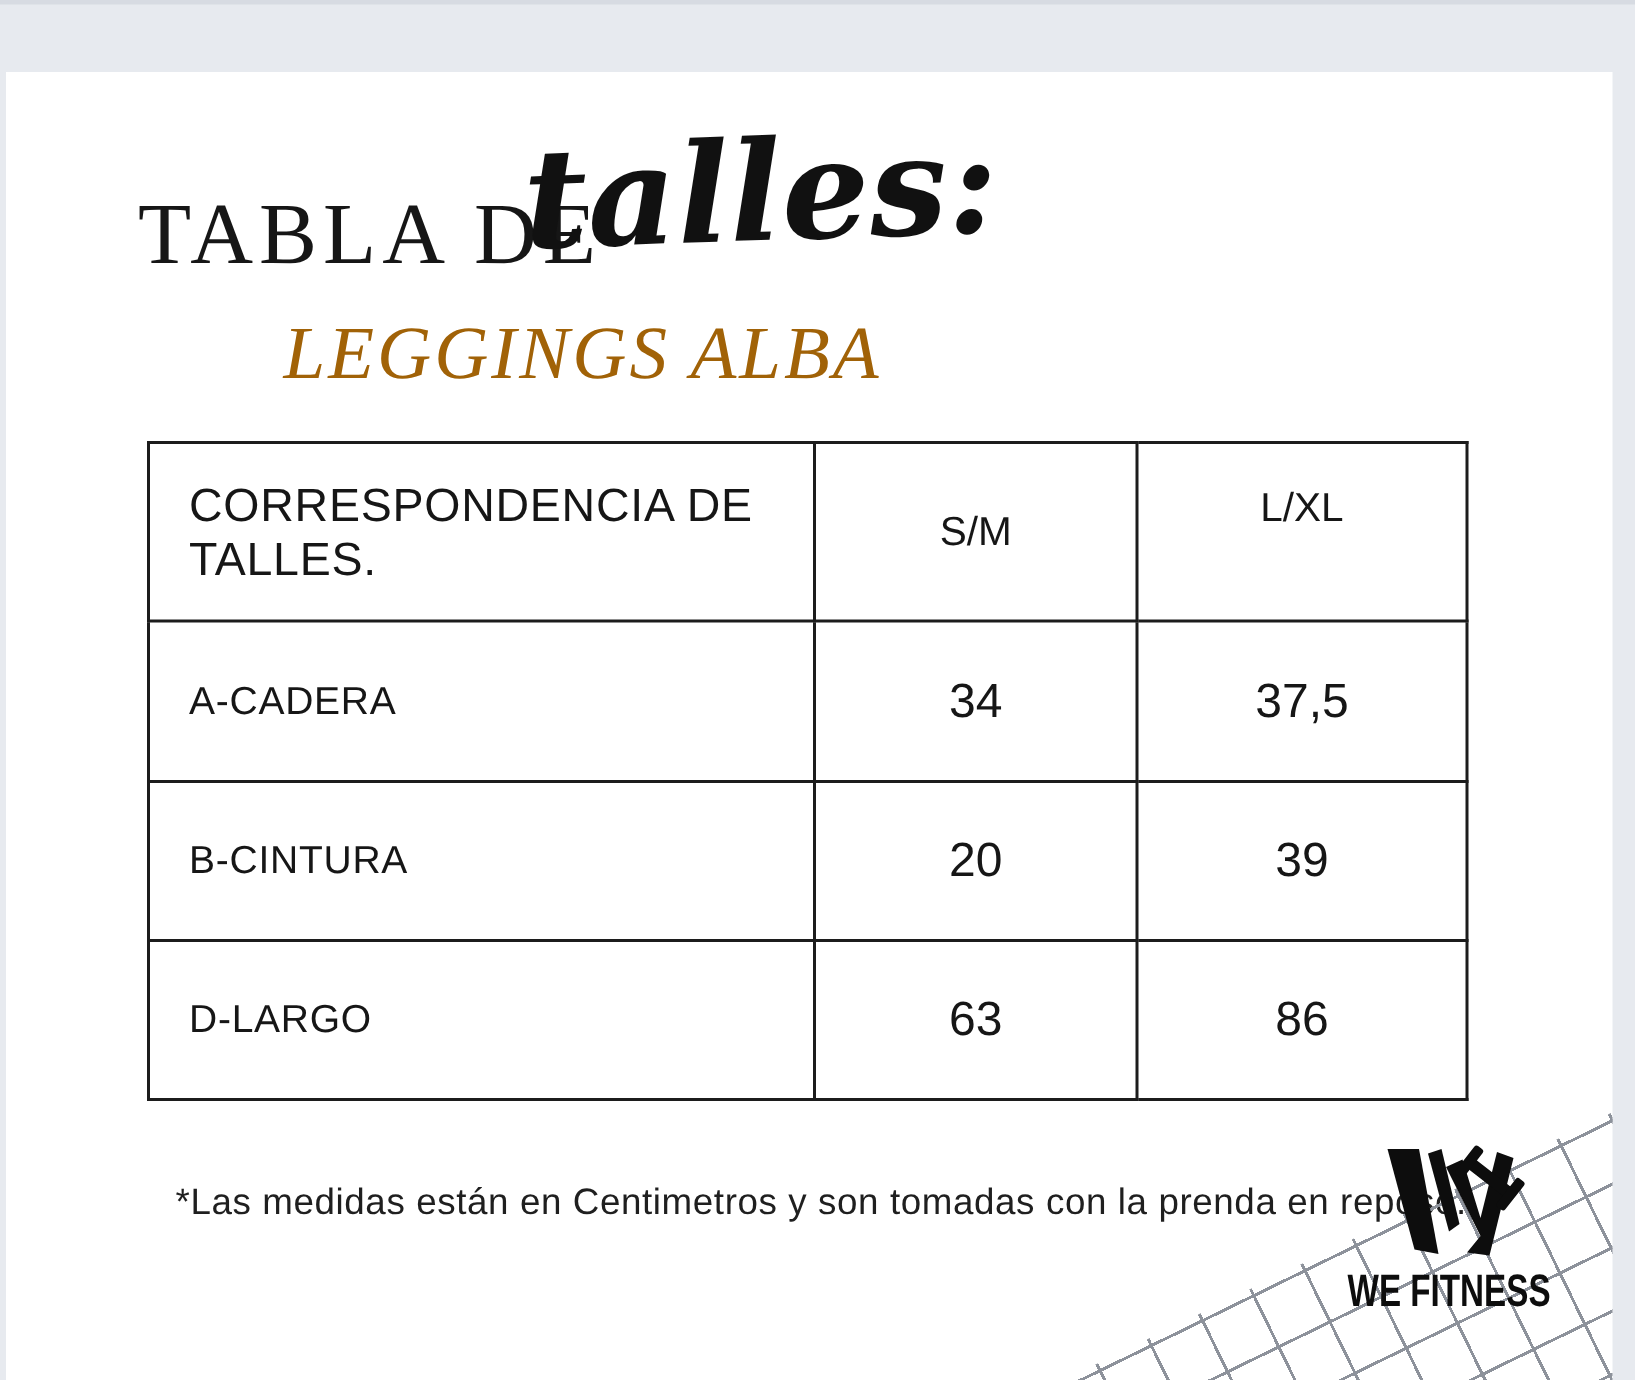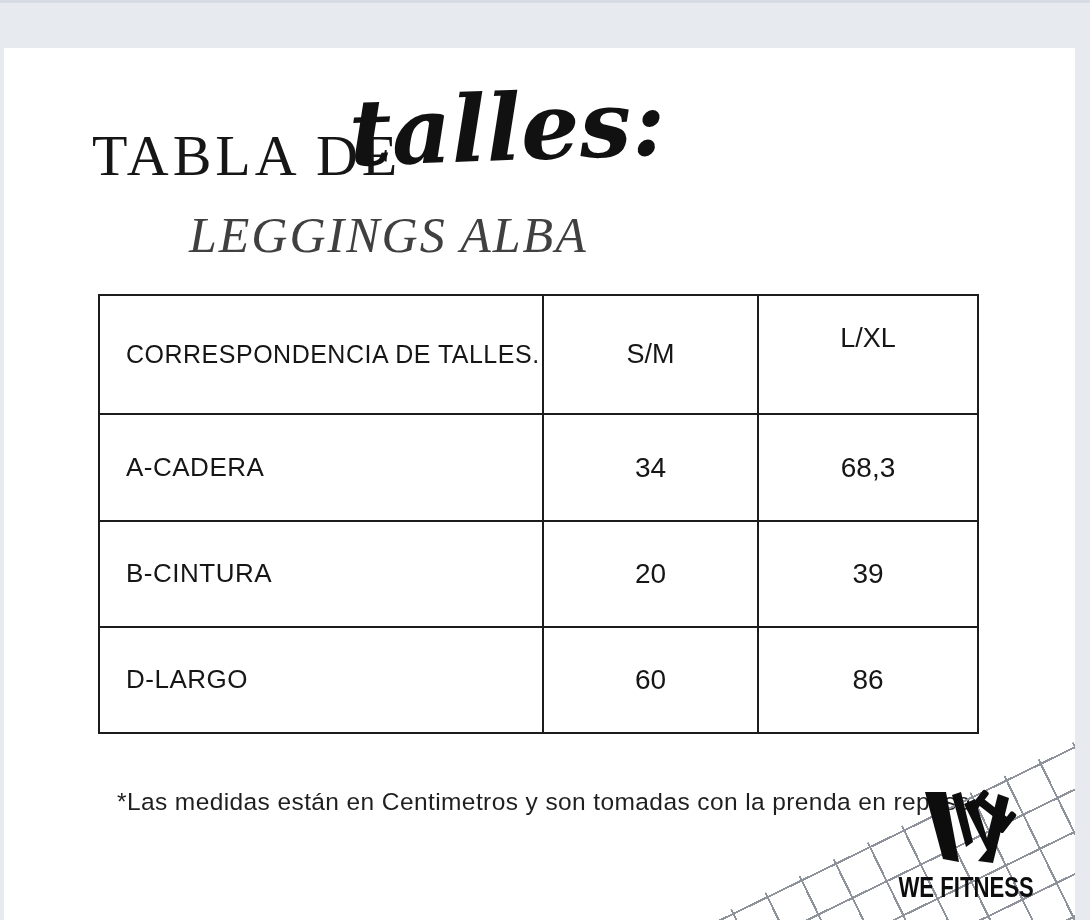--- a/index.html
+++ b/index.html
@@ -22,64 +22,64 @@
     white-space:nowrap;
   }
   .title-script {
     position:absolute; left:345px; top:26px;
     font-family:"DejaVu Serif", serif; font-style:italic; font-weight:700;
     font-size:92px; color:#111; transform:rotate(-2deg); white-space:nowrap;
   }
   .subtitle {
     position:absolute; left:185px; top:158px;
     font-family:"Liberation Serif", serif; font-style:italic;
-    font-size:50px; letter-spacing:2px; color:#404040; white-space:nowrap;
+    font-size:50px; letter-spacing:2px; color:#a16207; white-space:nowrap;
   }
 
   
   table.size-table {
     position:absolute; left:94px; top:246px;
     width:879px; height:440px;
     border-collapse:collapse; table-layout:fixed;
     background:#fff;
   }
   .size-table col.c1 { width:444px; }
   .size-table col.c2 { width:215px; }
   .size-table col.c3 { width:220px; }
   .size-table td, .size-table th {
     border:2px solid #1c1c1c;
     font-family:"Liberation Sans", sans-serif;
     color:#161616; font-weight:400; vertical-align:middle;
   }
   .size-table tr.head { height:108px; }
   .size-table tr.row  { height:96px; }
   .size-table .label-cell { text-align:left; padding-left:26px; font-size:26px; letter-spacing:0.5px; }
-  .size-table .head .label-cell { font-size:25px; letter-spacing:0.5px; }
-  .size-table .num-cell { text-align:center; font-size:28px; }
+  .size-table .head .label-cell { font-size:31px; letter-spacing:0.5px; }
+  .size-table .num-cell { text-align:center; font-size:32px; }
   .size-table .head .num-cell { font-size:27px; }
   .size-table .head .lxl-cell span { position:relative; top:-16px; display:inline-block; }
 
   
   .footnote {
     position:absolute; left:113px; top:740px;
     font-size:24.5px; letter-spacing:0.4px; color:#1f1f1f; white-space:nowrap;
   }
 
   
   .grid-band {
     position:absolute; left:658px; top:895px;
     width:1000px; height:500px;
     transform:rotate(-26deg); transform-origin:0 0;
     background-image:
       repeating-linear-gradient(0deg,  #8d929b 0px, #8d929b 2px, transparent 2px, transparent 38px),
       repeating-linear-gradient(90deg, #8d929b 0px, #8d929b 2px, transparent 2px, transparent 38px);
   }
 
   
-  .brand { position:absolute; left:880px; top:740px; width:160px; text-align:center; }
+  .brand { position:absolute; left:880px; top:714px; width:160px; text-align:center; }
   .brand svg { display:block; margin:0 auto; }
   .brand .wordmark {
     margin-top:2px;
     font-family:"Liberation Sans", sans-serif;
     font-weight:800; font-size:27px; color:#0d0d0d;
     letter-spacing:0px; white-space:nowrap;
     transform:scaleX(0.82) scaleY(1.12); transform-origin:center top;
   }
 </style>
 </head>
@@ -100,30 +100,30 @@
         </colgroup>
       <tbody>
         <tr class="head">
           <td class="label-cell">CORRESPONDENCIA DE TALLES.</td>
           <td class="num-cell">S/M</td>
           <td class="num-cell lxl-cell"><span>L/XL</span></td>
         </tr>
         <tr class="row">
           <td class="label-cell">A-CADERA</td>
           <td class="num-cell">34</td>
-          <td class="num-cell">68,3</td>
+          <td class="num-cell">37,5</td>
         </tr>
         <tr class="row">
           <td class="label-cell">B-CINTURA</td>
           <td class="num-cell">20</td>
           <td class="num-cell">39</td>
         </tr>
         <tr class="row">
           <td class="label-cell">D-LARGO</td>
-          <td class="num-cell">60</td>
+          <td class="num-cell">63</td>
           <td class="num-cell">86</td>
         </tr>
       </tbody>
     </table>
 
     <div class="footnote">*Las medidas están en Centimetros y son tomadas con la prenda en reposo.</div>
 
     <div class="grid-band"></div>
 
     <div class="brand">

